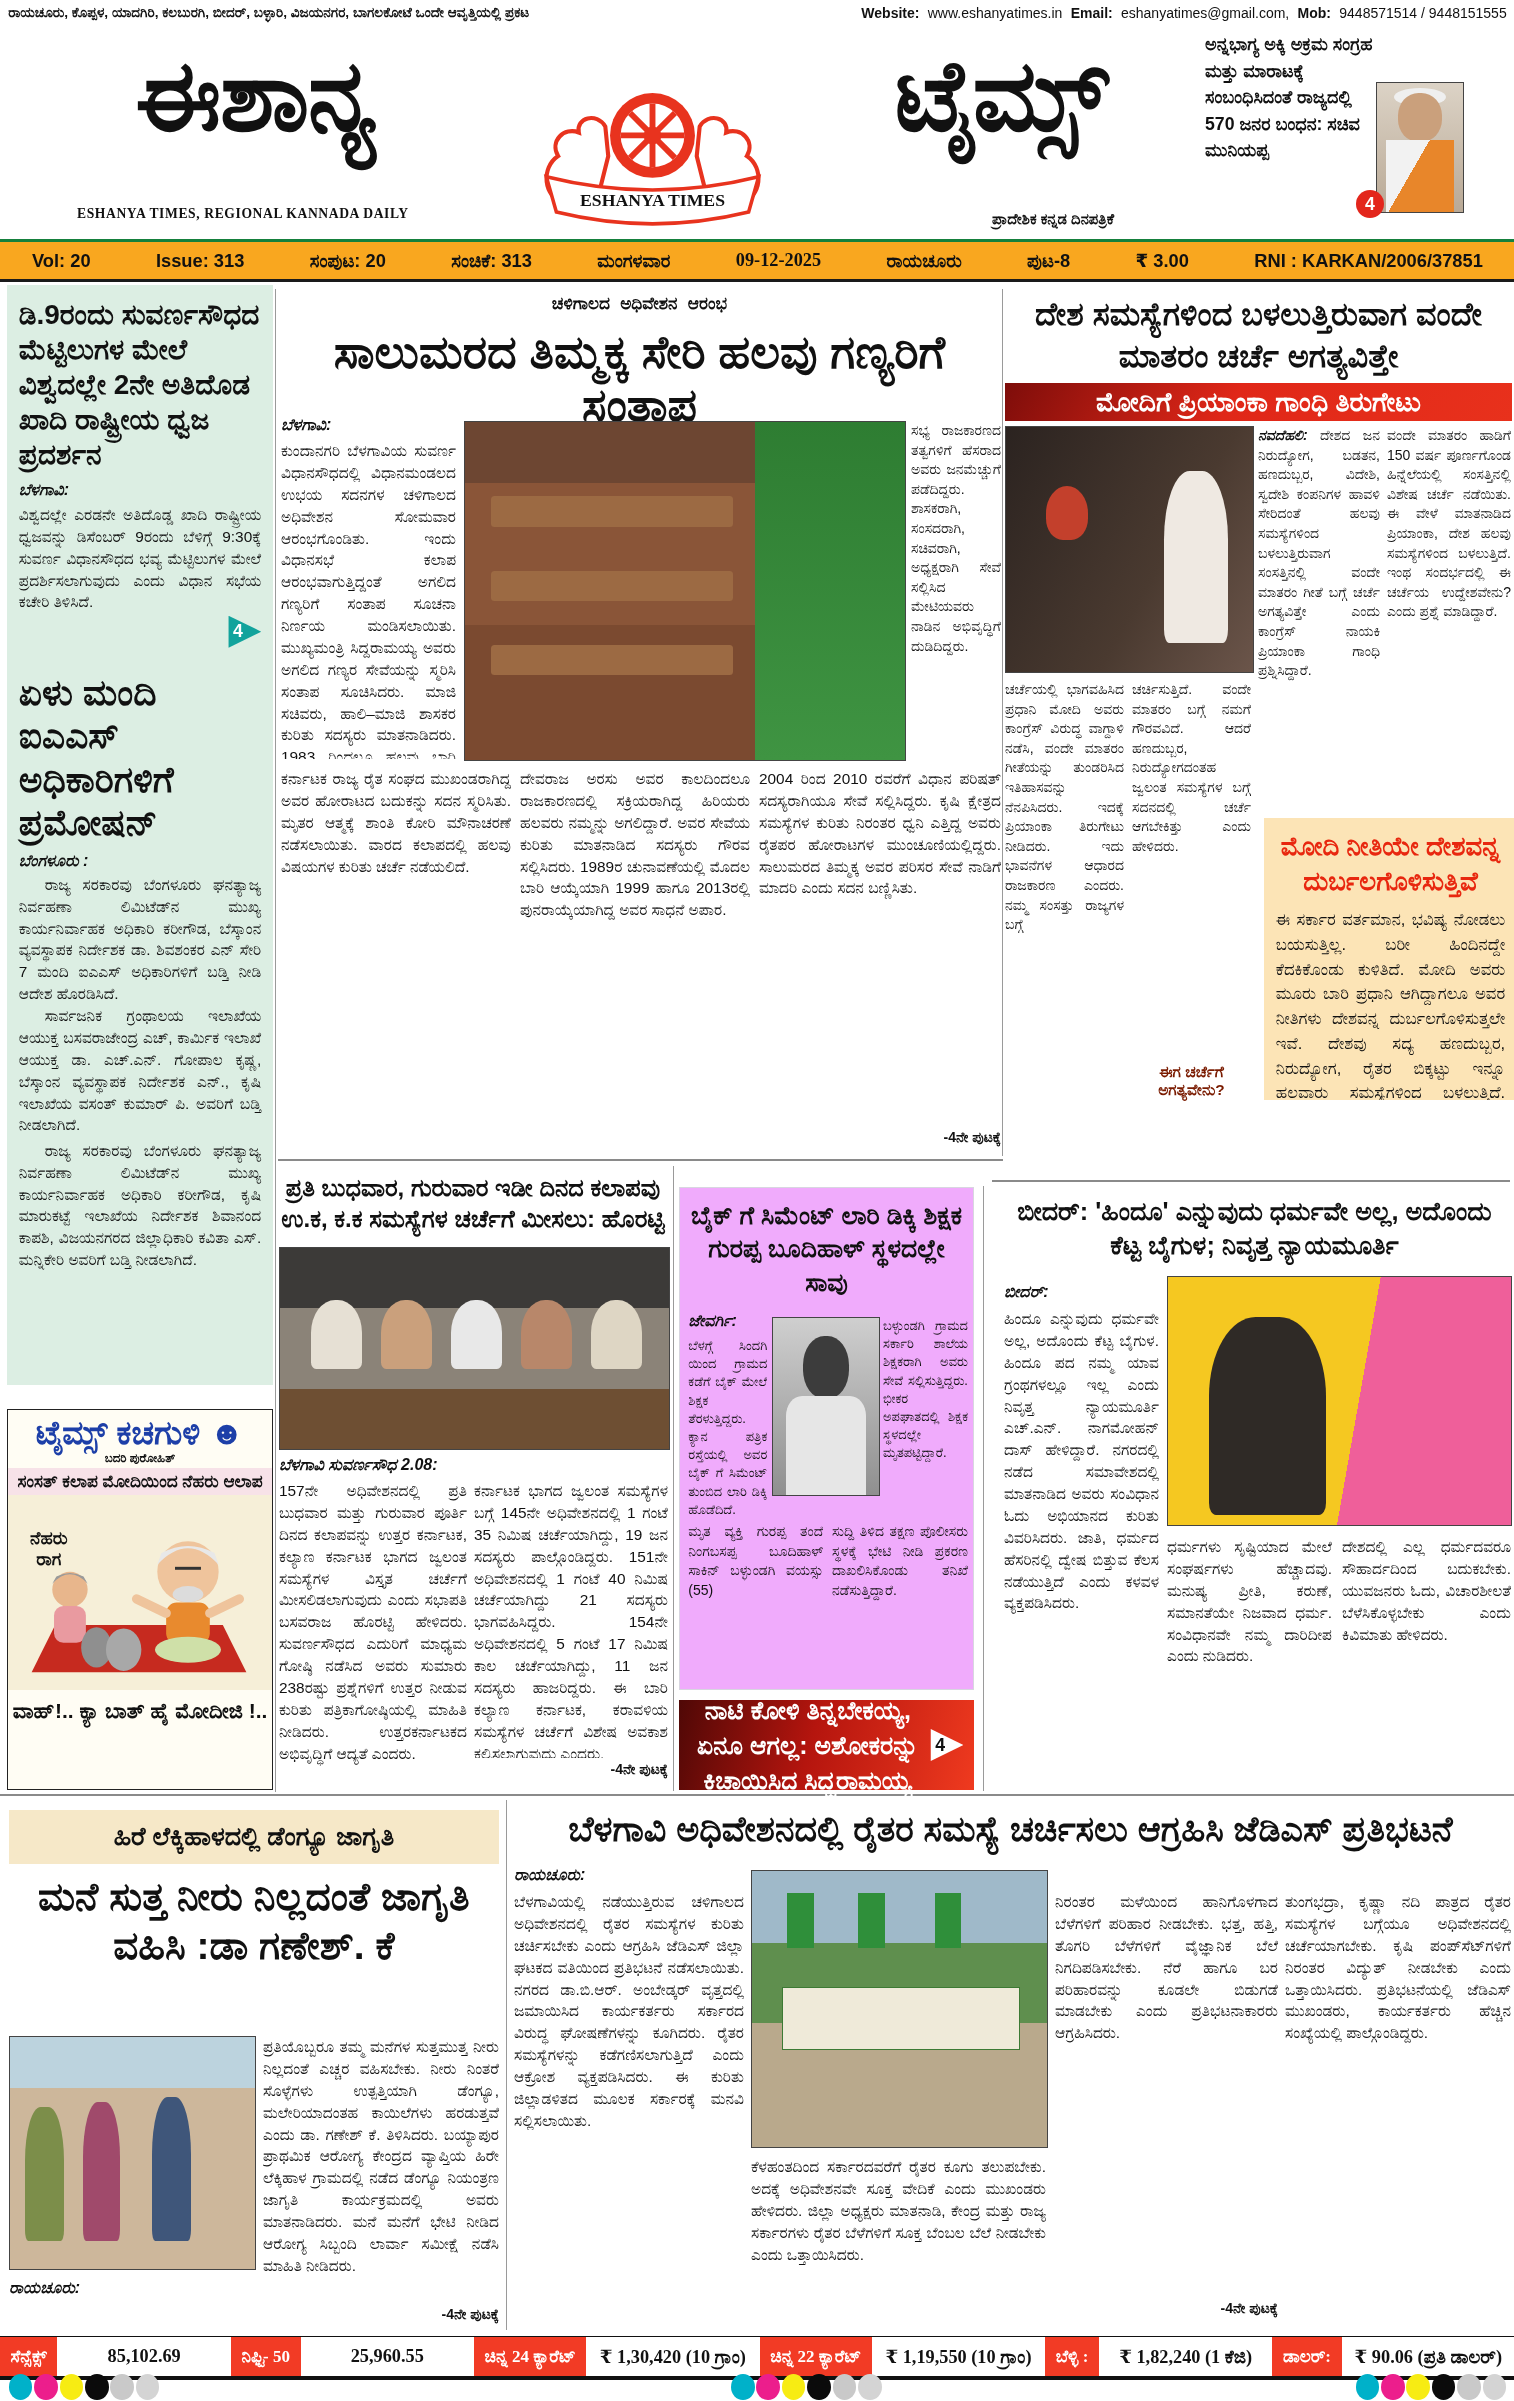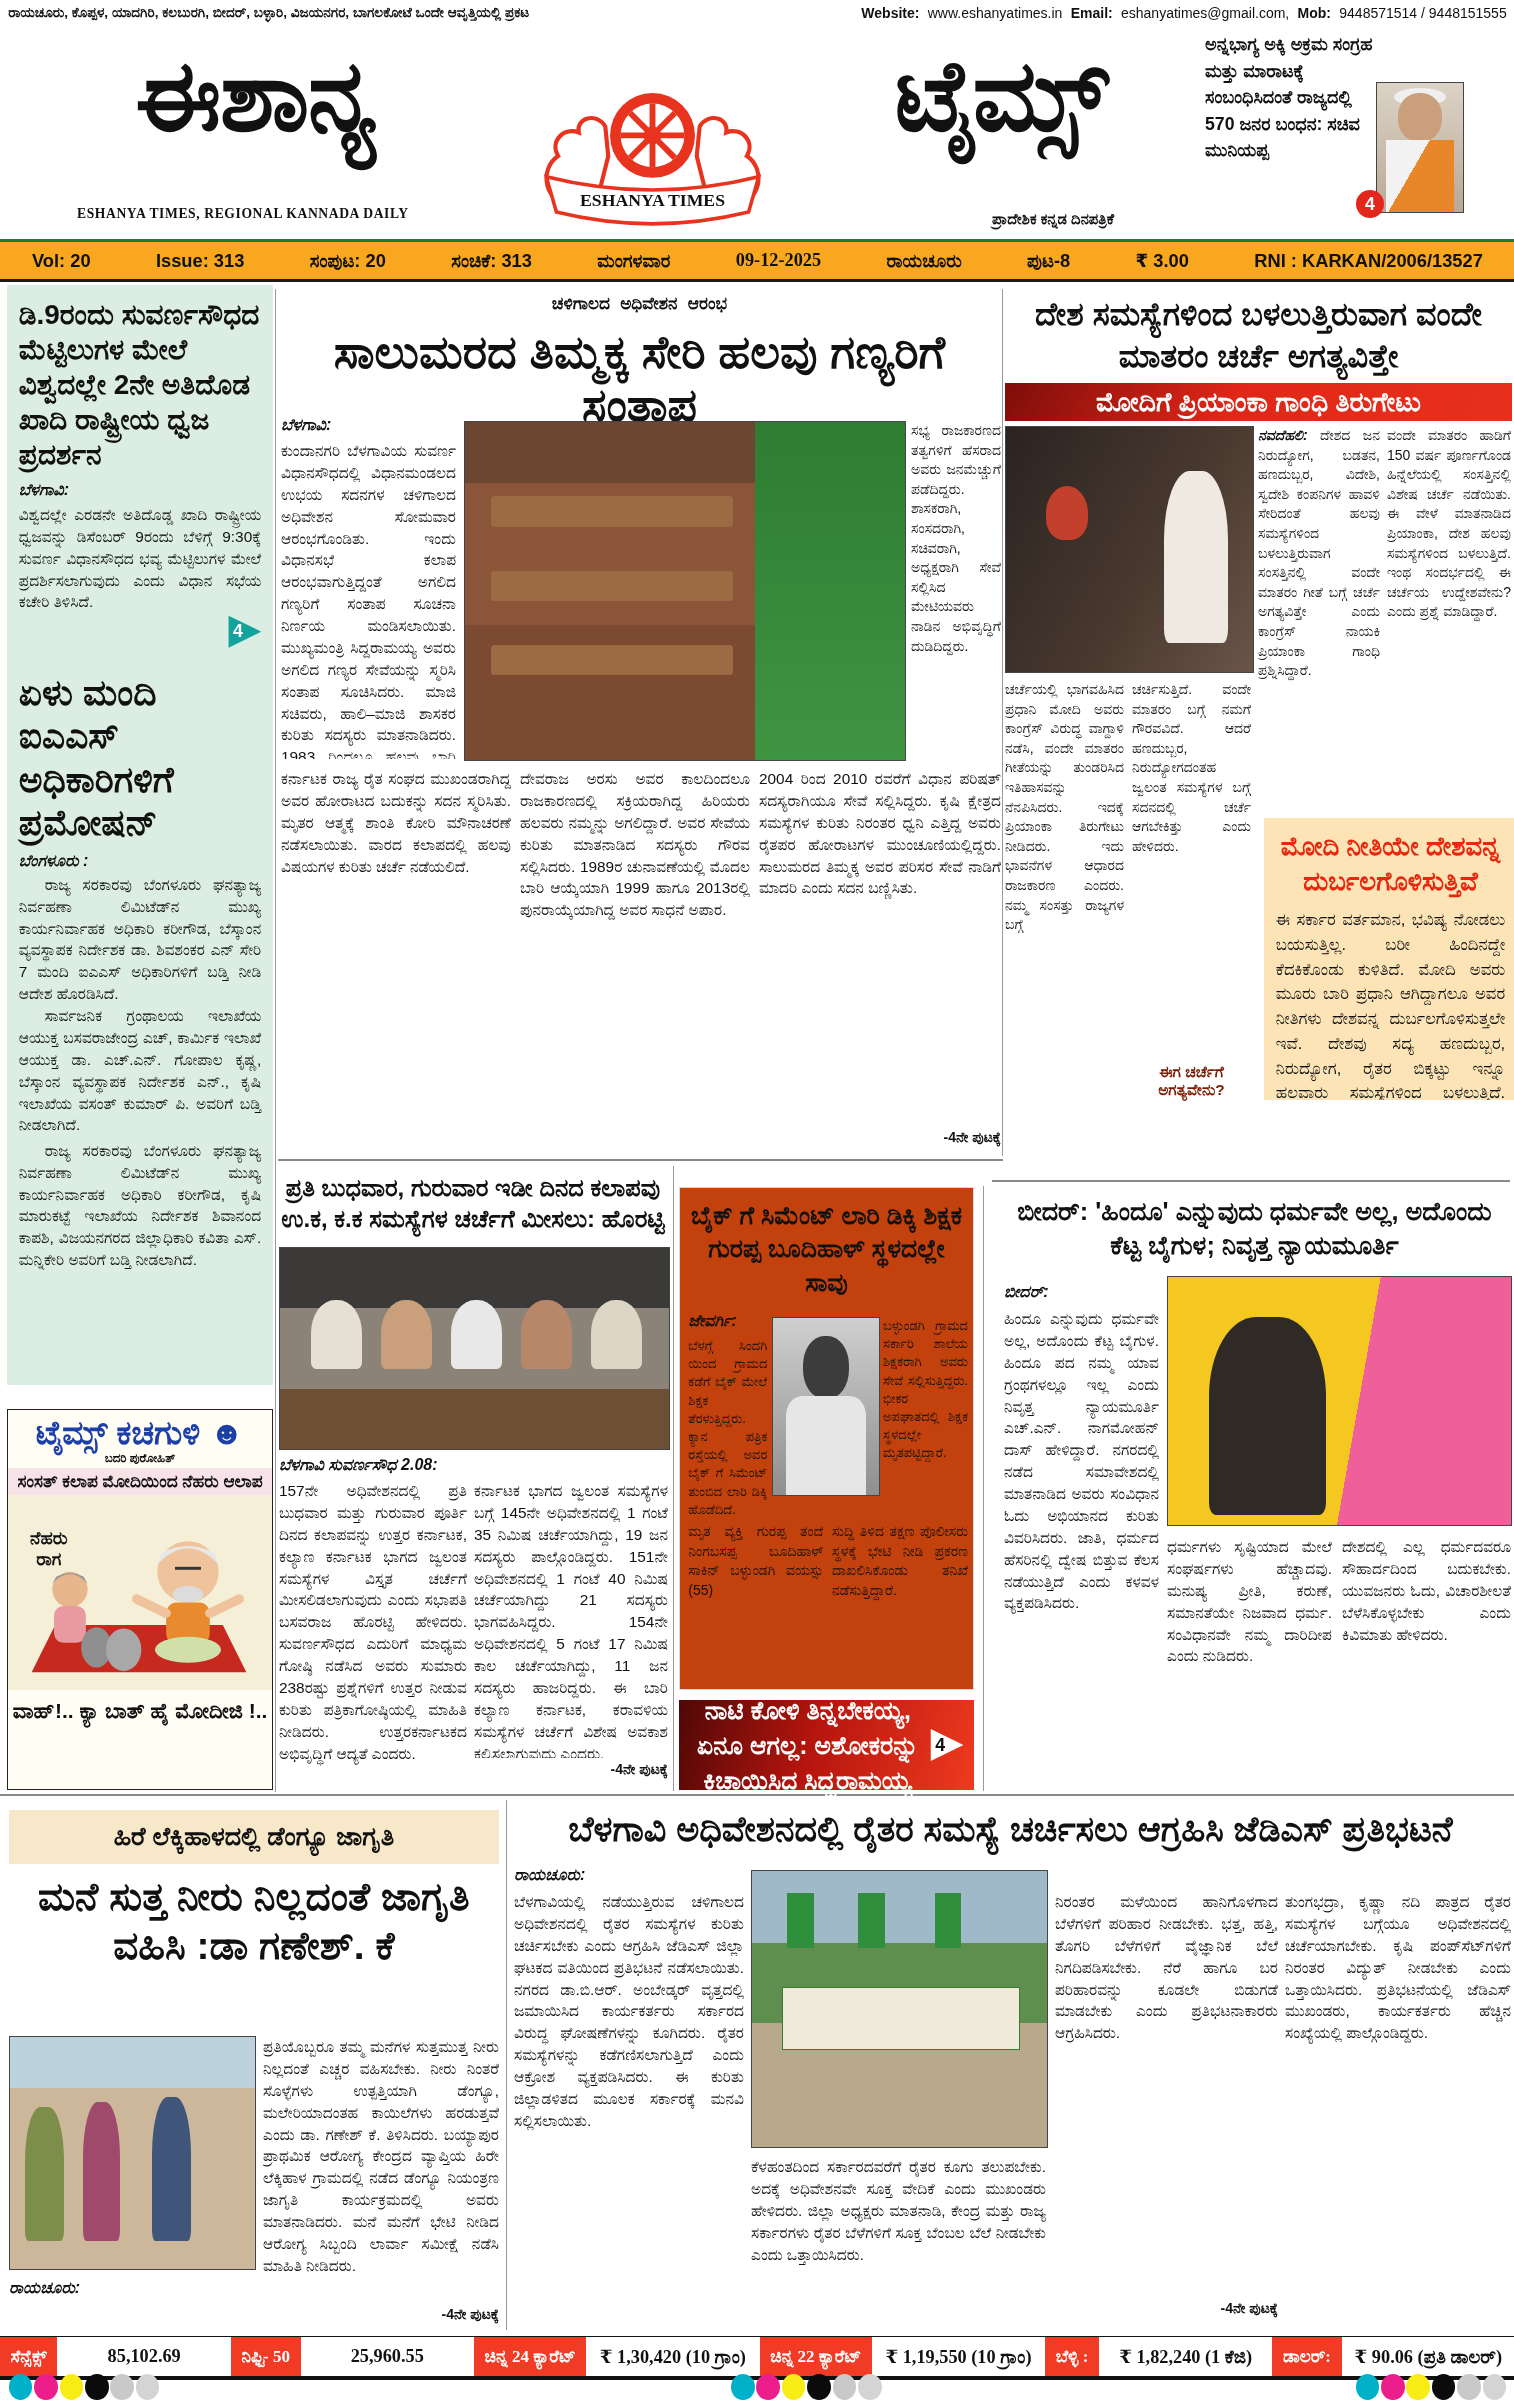--- a/index.html
+++ b/index.html
@@ -140,21 +140,21 @@
   <div class="abs infobar">
     <span>Vol: 20</span>
     <span>Issue: 313</span>
     <span>ಸಂಪುಟ: 20</span>
     <span>ಸಂಚಿಕೆ: 313</span>
     <span>ಮಂಗಳವಾರ</span>
     <span class="serif">09-12-2025</span>
     <span>ರಾಯಚೂರು</span>
     <span>ಪುಟ-8</span>
     <span>₹ 3.00</span>
-    <span>RNI : KARKAN/2006/13527</span>
+    <span>RNI : KARKAN/2006/37851</span>
   </div>
 
   <section class="abs green-panel" style="left:7px;top:285px;width:266px;height:1100px;padding:11.8px;box-sizing:border-box;">
     <div class="headline" style="font-size:28px;">ಡಿ.9ರಂದು ಸುವರ್ಣಸೌಧದ ಮೆಟ್ಟಿಲುಗಳ ಮೇಲೆ ವಿಶ್ವದಲ್ಲೇ 2ನೇ ಅತಿದೊಡ ಖಾದಿ ರಾಷ್ಟ್ರೀಯ ಧ್ವಜ ಪ್ರದರ್ಶನ</div>
     <div class="dateline" style="margin-top:9.4px;">ಬೆಳಗಾವಿ:</div>
     <div class="bodytxt jt" style="margin-top:4.7px;">ವಿಶ್ವದಲ್ಲೇ ಎರಡನೇ ಅತಿದೊಡ್ಡ ಖಾದಿ ರಾಷ್ಟ್ರೀಯ ಧ್ವಜವನ್ನು ಡಿಸೆಂಬರ್ 9ರಂದು ಬೆಳಿಗ್ಗೆ 9:30ಕ್ಕೆ ಸುವರ್ಣ ವಿಧಾನಸೌಧದ ಭವ್ಯ ಮೆಟ್ಟಿಲುಗಳ ಮೇಲೆ ಪ್ರದರ್ಶಿಸಲಾಗುವುದು ಎಂದು ವಿಧಾನ ಸಭೆಯ ಕಚೇರಿ ತಿಳಿಸಿದೆ.</div>
     <div style="display:flex;justify-content:flex-end;margin-top:2.4px;">
       <span class="play-badge">4</span>
     </div>
     <div class="headline" style="font-size:36px;margin-top:23.6px;line-height:1.2;">ಏಳು ಮಂದಿ ಐಎಎಸ್ ಅಧಿಕಾರಿಗಳಿಗೆ ಪ್ರಮೋಷನ್</div>
@@ -242,21 +242,21 @@
     <div class="p" style="left:26%;background:#caa07c;"></div>
     <div class="p" style="left:44%;background:#e8e8e8;"></div>
     <div class="p" style="left:62%;background:#b8876a;"></div>
     <div class="p" style="left:80%;background:#ded6c4;"></div>
   </div>
   <div class="abs dateline" style="left:279px;top:1456px;">ಬೆಳಗಾವಿ ಸುವರ್ಣಸೌಧ 2.08:</div>
   <div class="abs bodytxt jt" style="left:279px;top:1480px;width:188px;height:298px;overflow:hidden;">157ನೇ ಅಧಿವೇಶನದಲ್ಲಿ ಪ್ರತಿ ಬುಧವಾರ ಮತ್ತು ಗುರುವಾರ ಪೂರ್ತಿ ದಿನದ ಕಲಾಪವನ್ನು ಉತ್ತರ ಕರ್ನಾಟಕ, ಕಲ್ಯಾಣ ಕರ್ನಾಟಕ ಭಾಗದ ಜ್ವಲಂತ ಸಮಸ್ಯೆಗಳ ವಿಸ್ತೃತ ಚರ್ಚೆಗೆ ಮೀಸಲಿಡಲಾಗುವುದು ಎಂದು ಸಭಾಪತಿ ಬಸವರಾಜ ಹೊರಟ್ಟಿ ಹೇಳಿದರು. ಸುವರ್ಣಸೌಧದ ಎದುರಿಗೆ ಮಾಧ್ಯಮ ಗೋಷ್ಠಿ ನಡೆಸಿದ ಅವರು ಸುಮಾರು 238ರಷ್ಟು ಪ್ರಶ್ನೆಗಳಿಗೆ ಉತ್ತರ ನೀಡುವ ಕುರಿತು ಪತ್ರಿಕಾಗೋಷ್ಠಿಯಲ್ಲಿ ಮಾಹಿತಿ ನೀಡಿದರು. ಉತ್ತರಕರ್ನಾಟಕದ ಅಭಿವೃದ್ಧಿಗೆ ಆದ್ಯತೆ ಎಂದರು.</div>
   <div class="abs bodytxt jt" style="left:474px;top:1480px;width:194px;height:278px;overflow:hidden;">ಕರ್ನಾಟಕ ಭಾಗದ ಜ್ವಲಂತ ಸಮಸ್ಯೆಗಳ ಬಗ್ಗೆ 145ನೇ ಅಧಿವೇಶನದಲ್ಲಿ 1 ಗಂಟೆ 35 ನಿಮಿಷ ಚರ್ಚೆಯಾಗಿದ್ದು, 19 ಜನ ಸದಸ್ಯರು ಪಾಲ್ಗೊಂಡಿದ್ದರು. 151ನೇ ಅಧಿವೇಶನದಲ್ಲಿ 1 ಗಂಟೆ 40 ನಿಮಿಷ ಚರ್ಚೆಯಾಗಿದ್ದು 21 ಸದಸ್ಯರು ಭಾಗವಹಿಸಿದ್ದರು. 154ನೇ ಅಧಿವೇಶನದಲ್ಲಿ 5 ಗಂಟೆ 17 ನಿಮಿಷ ಕಾಲ ಚರ್ಚೆಯಾಗಿದ್ದು, 11 ಜನ ಸದಸ್ಯರು ಹಾಜರಿದ್ದರು. ಈ ಬಾರಿ ಕಲ್ಯಾಣ ಕರ್ನಾಟಕ, ಕರಾವಳಿಯ ಸಮಸ್ಯೆಗಳ ಚರ್ಚೆಗೆ ವಿಶೇಷ ಅವಕಾಶ ಕಲ್ಪಿಸಲಾಗುವುದು ಎಂದರು.</div>
   <div class="abs cont" style="left:474px;top:1761px;width:194px;">-4ನೇ ಪುಟಕ್ಕೆ</div>
 
-  <section class="abs" style="left:679px;top:1187px;width:295px;height:503px;background:#c2410c;border:0.6px solid #d8d6e0;box-sizing:border-box;">
+  <section class="abs" style="left:679px;top:1187px;width:295px;height:503px;background:#f0abfc;border:0.6px solid #d8d6e0;box-sizing:border-box;">
     <div class="headline" style="font-size:25px;text-align:center;line-height:1.35;padding:10.6px 7px 3.5px;">ಬೈಕ್ ಗೆ ಸಿಮೆಂಟ್ ಲಾರಿ ಡಿಕ್ಕಿ ಶಿಕ್ಷಕ ಗುರಪ್ಪ ಬೂದಿಹಾಳ್ ಸ್ಥಳದಲ್ಲೇ ಸಾವು</div>
     <div class="dateline" style="position:absolute;left:8.3px;top:124px;">ಜೇವರ್ಗಿ:</div>
     <div class="small jt" style="position:absolute;left:8.3px;top:149px;width:79px;height:177px;overflow:hidden;font-size:13px;">ಬೆಳಗ್ಗೆ ಸಿಂದಗಿ ಯಿಂದ ಗ್ರಾಮದ ಕಡೆಗೆ ಬೈಕ್ ಮೇಲೆ ಶಿಕ್ಷಕ ತೆರಳುತ್ತಿದ್ದರು. ಕ್ಯಾನ ಪತ್ರಿಕ ರಸ್ತೆಯಲ್ಲಿ ಅವರ ಬೈಕ್ ಗೆ ಸಿಮೆಂಟ್ ತುಂಬಿದ ಲಾರಿ ಡಿಕ್ಕಿ ಹೊಡೆದಿದೆ.</div>
     <div class="photo ph-teacher" style="position:absolute;left:92px;top:129px;width:106px;height:177px;">
       <div class="head"></div>
       <div class="body"></div>
     </div>
     <div class="small jt" style="position:absolute;left:203px;top:129px;width:85px;height:197px;overflow:hidden;font-size:13px;">ಬಳ್ಳುಂಡಗಿ ಗ್ರಾಮದ ಸರ್ಕಾರಿ ಶಾಲೆಯ ಶಿಕ್ಷಕರಾಗಿ ಅವರು ಸೇವೆ ಸಲ್ಲಿಸುತ್ತಿದ್ದರು. ಭೀಕರ ಅಪಘಾತದಲ್ಲಿ ಶಿಕ್ಷಕ ಸ್ಥಳದಲ್ಲೇ ಮೃತಪಟ್ಟಿದ್ದಾರೆ.</div>
     <div class="small jt" style="position:absolute;left:8.3px;top:334px;width:135px;height:148px;overflow:hidden;">ಮೃತ ವ್ಯಕ್ತಿ ಗುರಪ್ಪ ತಂದೆ ನಿಂಗಬಸಪ್ಪ ಬೂದಿಹಾಳ್ ಸಾಕಿನ್ ಬಳ್ಳುಂಡಗಿ ವಯಸ್ಸು (55)</div>
     <div class="small jt" style="position:absolute;left:152px;top:334px;width:136px;height:148px;overflow:hidden;">ಸುದ್ದಿ ತಿಳಿದ ತಕ್ಷಣ ಪೊಲೀಸರು ಸ್ಥಳಕ್ಕೆ ಭೇಟಿ ನೀಡಿ ಪ್ರಕರಣ ದಾಖಲಿಸಿಕೊಂಡು ತನಿಖೆ ನಡೆಸುತ್ತಿದ್ದಾರೆ.</div>

